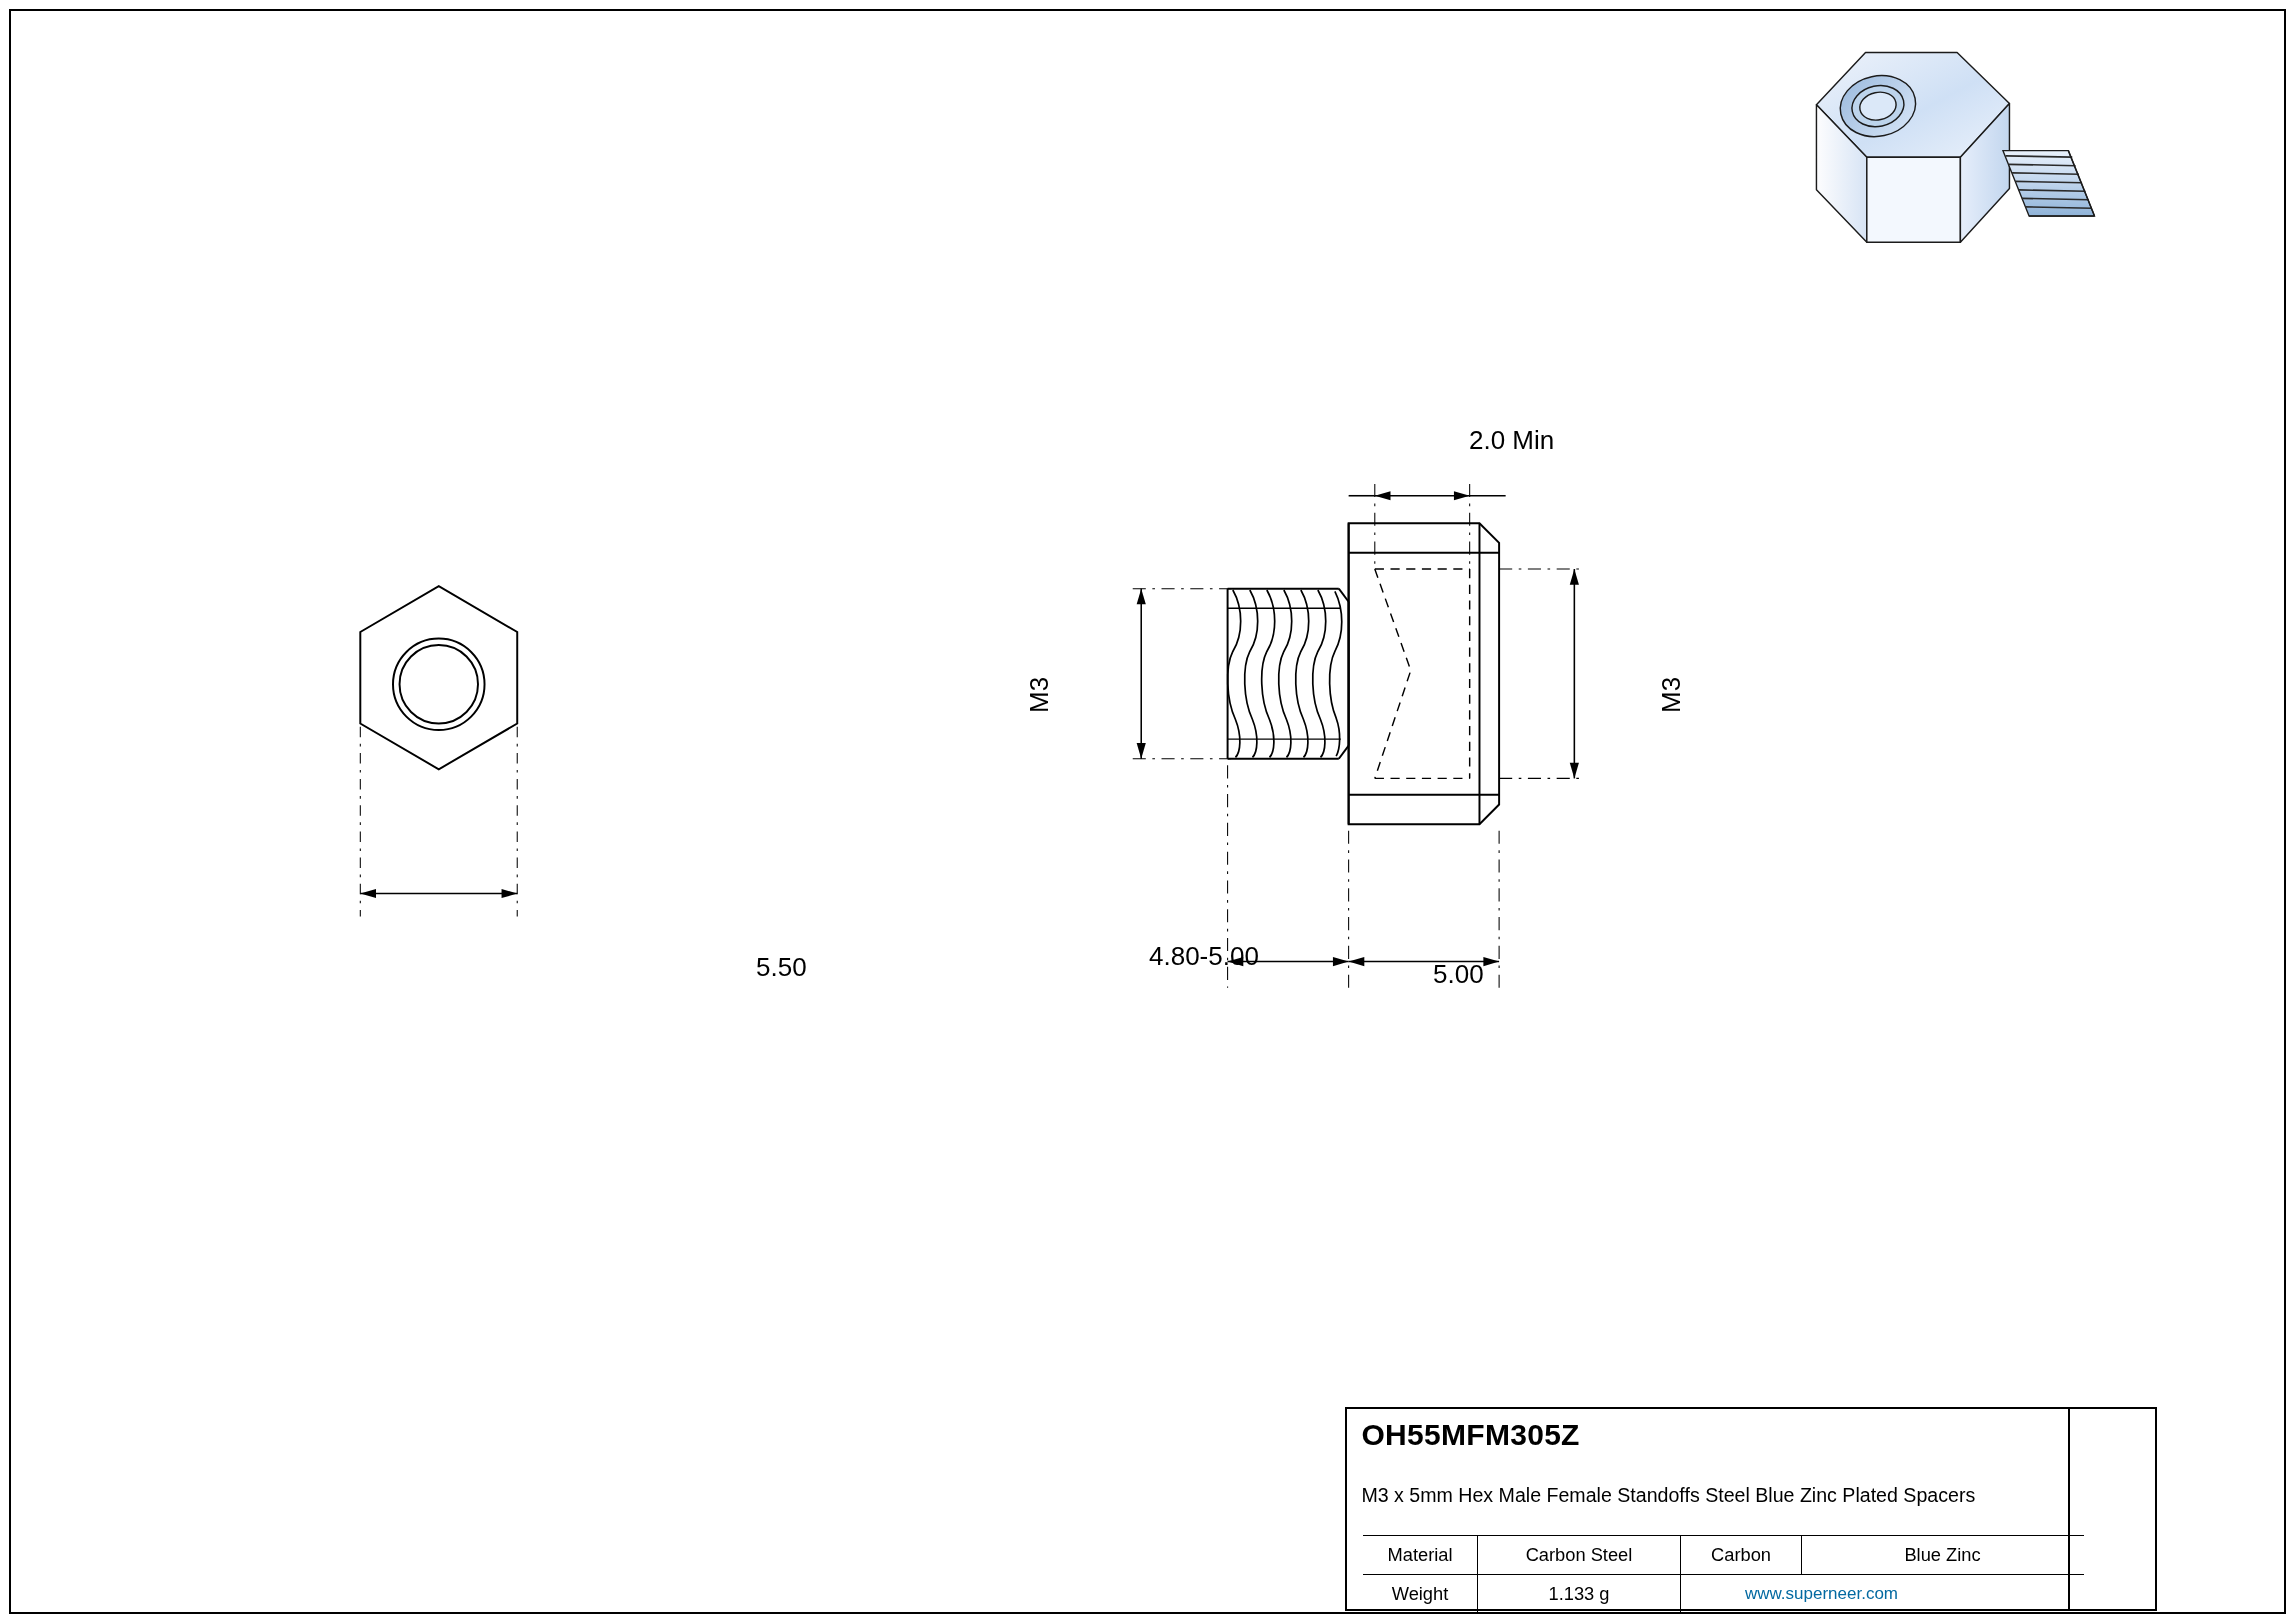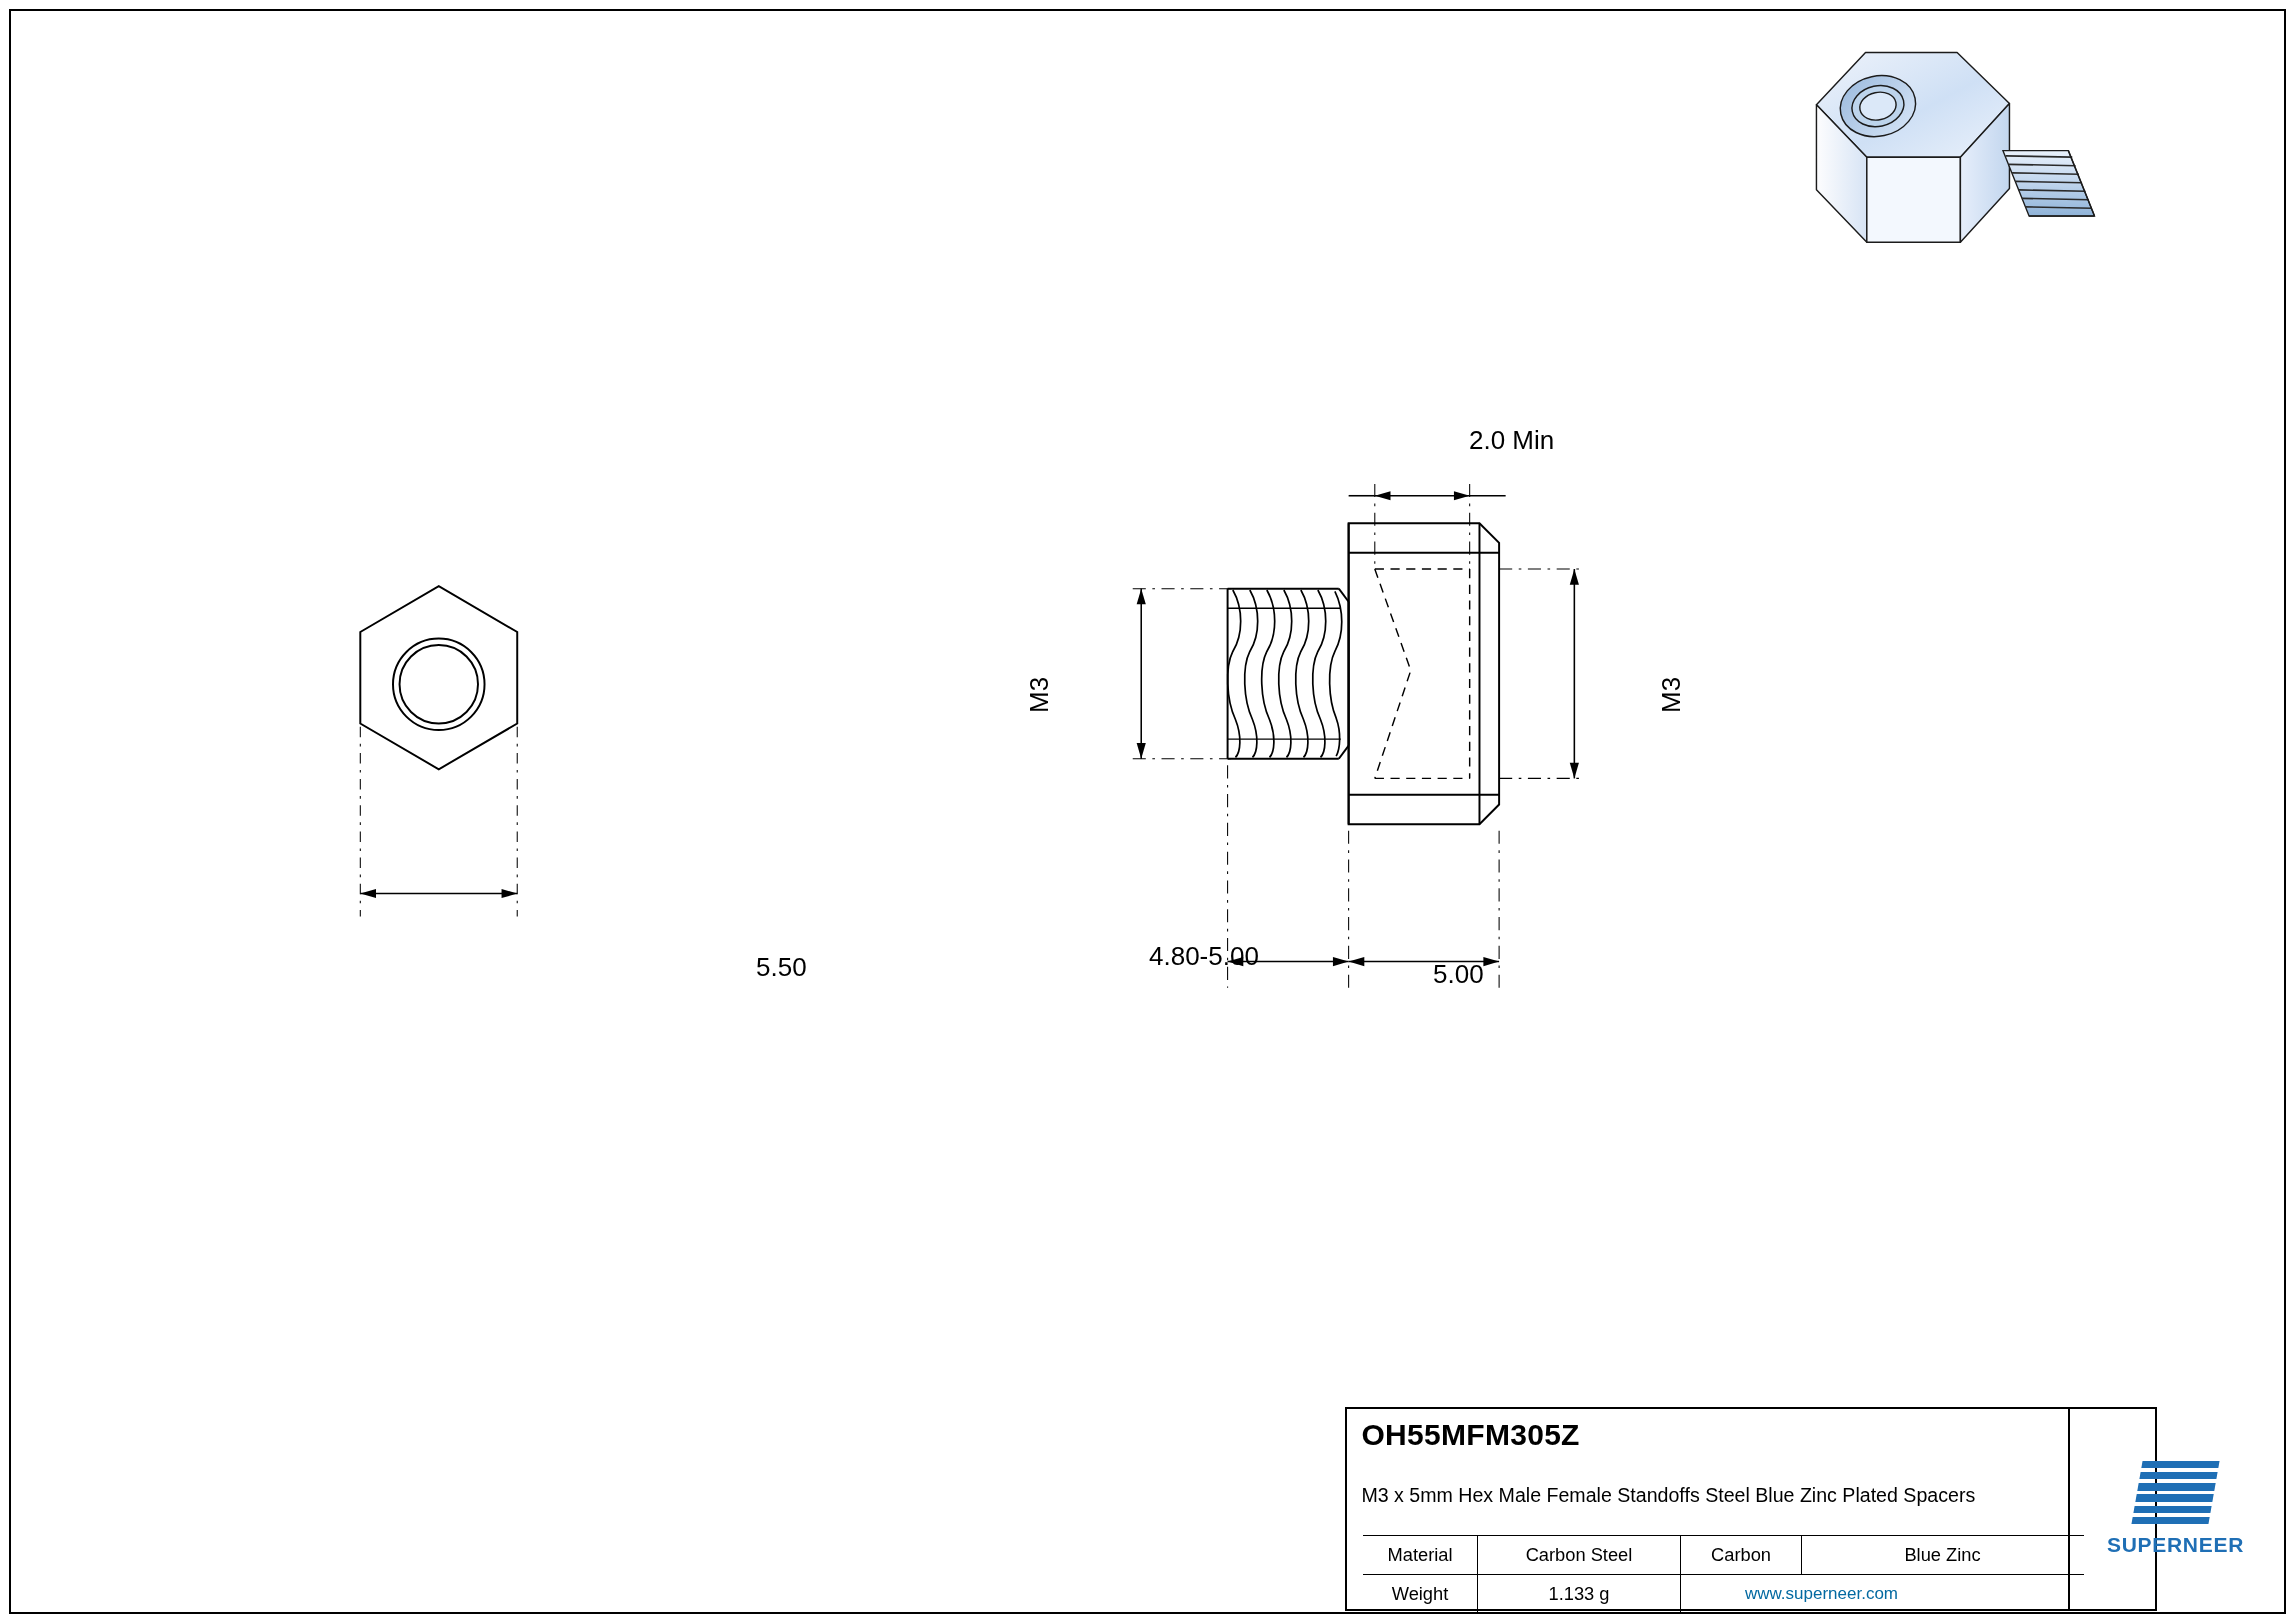--- a/index.html
+++ b/index.html
@@ -351,27 +351,16 @@
       <div class="tb-row" id="tb-row2">
         <div class="tb-cell tb-label">Weight</div>
         <div class="tb-cell tb-value">1.133 g</div>
         <div class="tb-cell tb-label2" style="border-right:none;"></div>
         <div class="tb-cell" style="width:281px; margin-left:-121px;">
           <a class="tb-link" href="#">www.superneer.com</a>
         </div>
       </div>
     </div>
 
-    <div id="tb-right">
-      <div id="logo-bars">
-        <span></span>
-          <span></span>
-          <span></span>
-          <span></span>
-          <span></span>
-          <span></span>
-      </div>
-      <div id="logo-text">SUPERNEER</div>
-    </div>
   </div>
 
 </div>
 
 
 </body></html>

